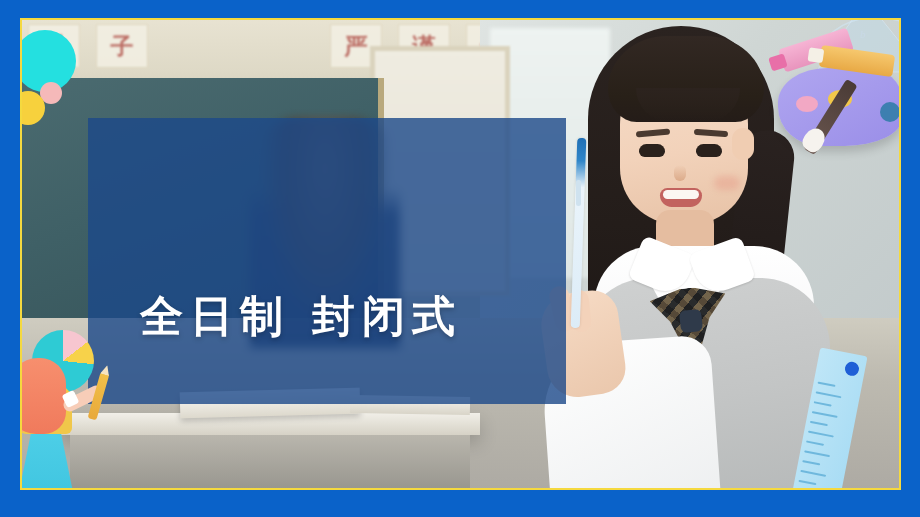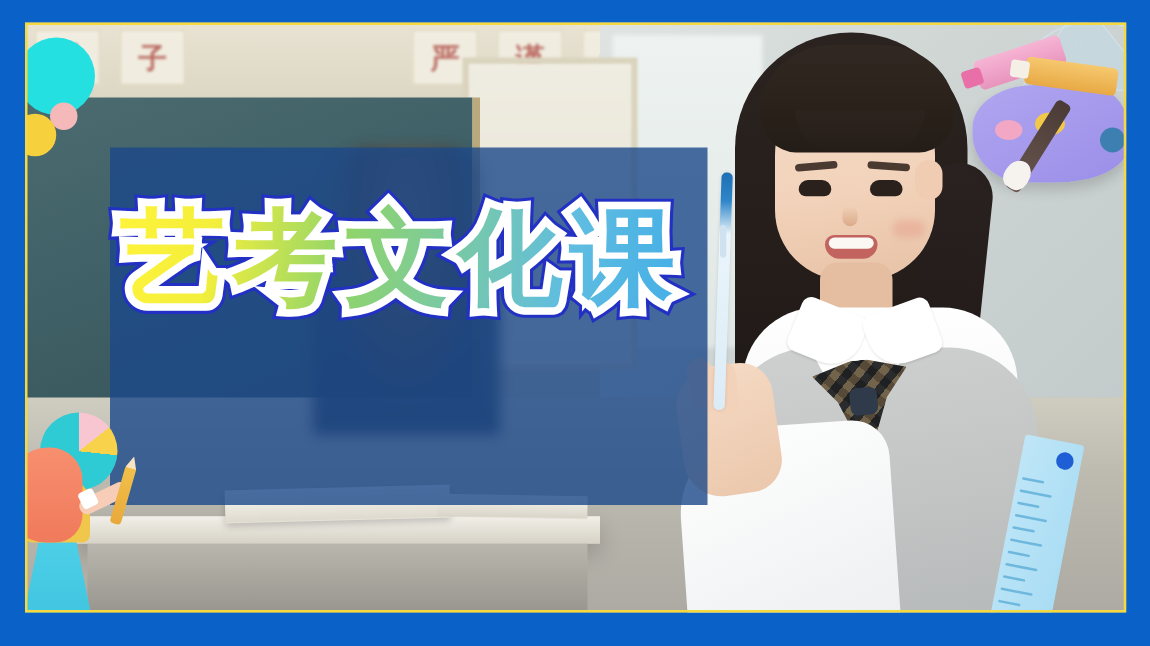--- a/index.html
+++ b/index.html
@@ -412,26 +412,22 @@
     <div class="g-arm"></div>
     <div class="g-hand"></div>
     <div class="g-finger f1"></div>
     <div class="g-finger f2"></div>
     <div class="pen"></div>
     <div class="pen-clip"></div>
   </div>
 
   <div class="panel"></div>
 
-  <div class="title-wrap">
-    <div class="title-stroke2">艺考文化课</div>
-    <div class="title-stroke">艺考文化课</div>
-    <div class="title">艺考文化课</div>
-  </div>
-
+
+  <div class="subtitle">全日制 封闭式</div>
 
   <div class="c-cyan"></div>
   <div class="c-pink"></div>
   <div class="c-yellow"></div>
 
   <div class="flatgirl">
     <div class="fg-pie"></div>
     <div class="fg-skirt"></div>
     <div class="fg-top"></div>
     <div class="fg-armup"></div>

